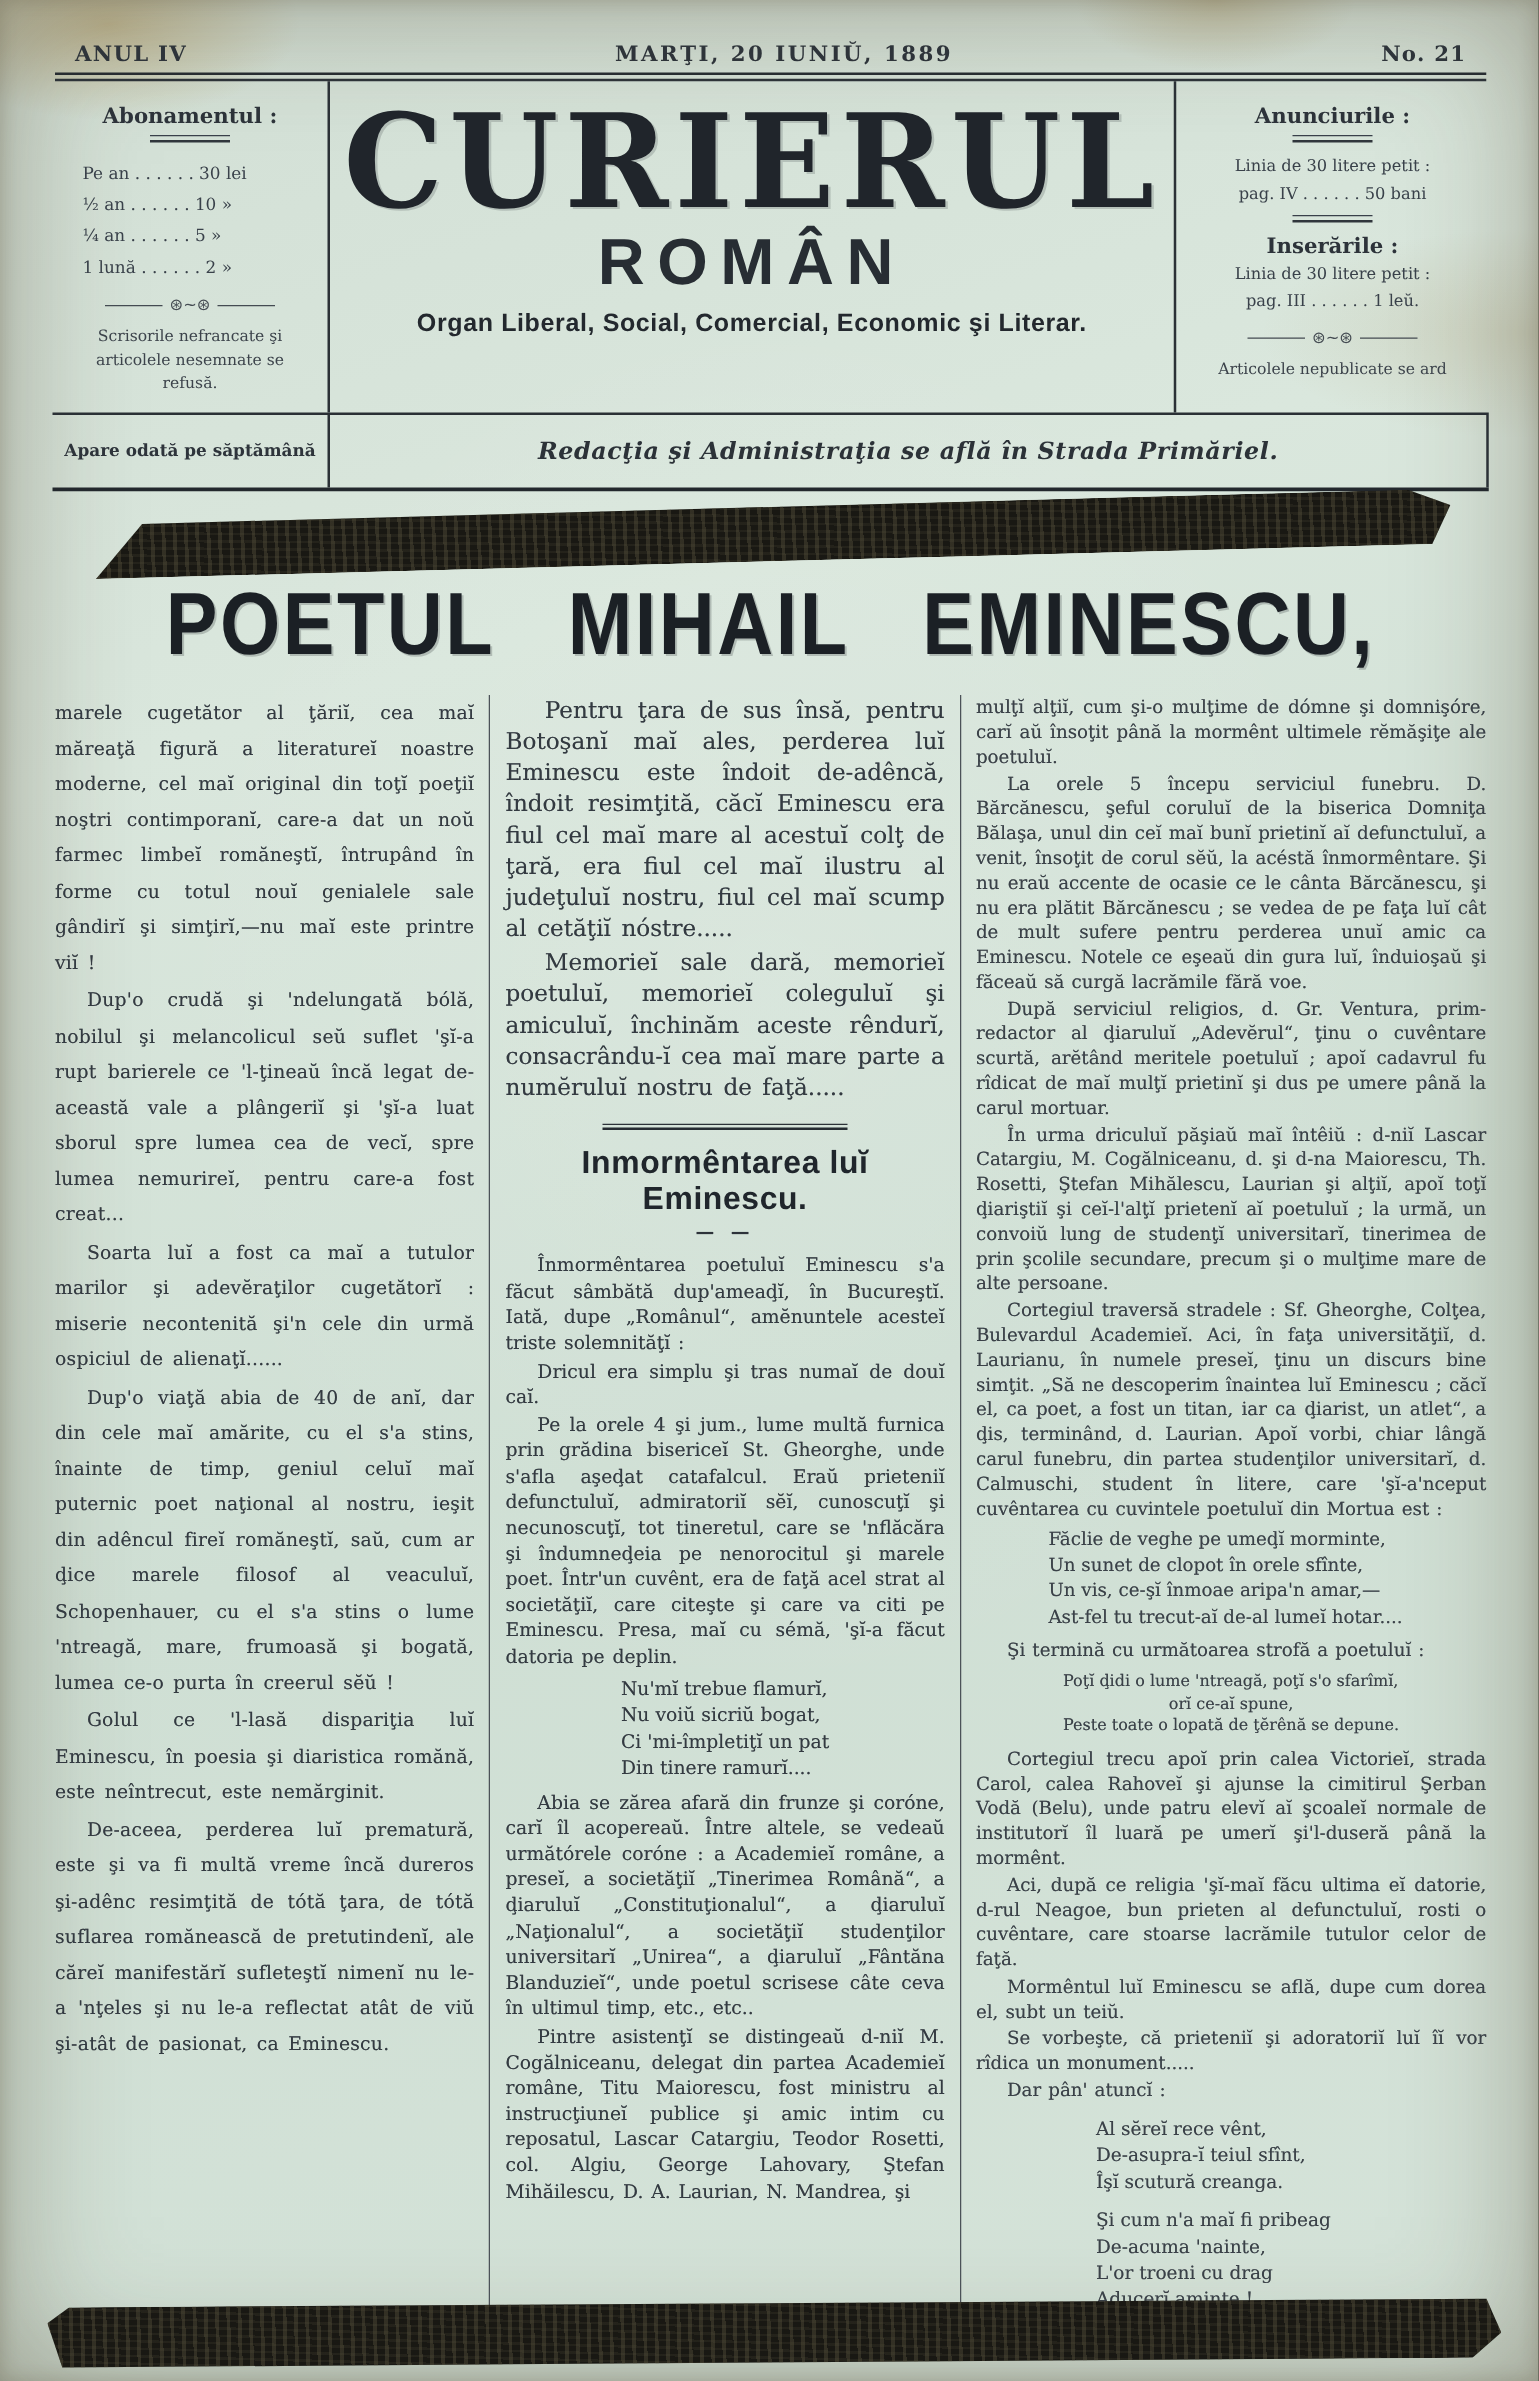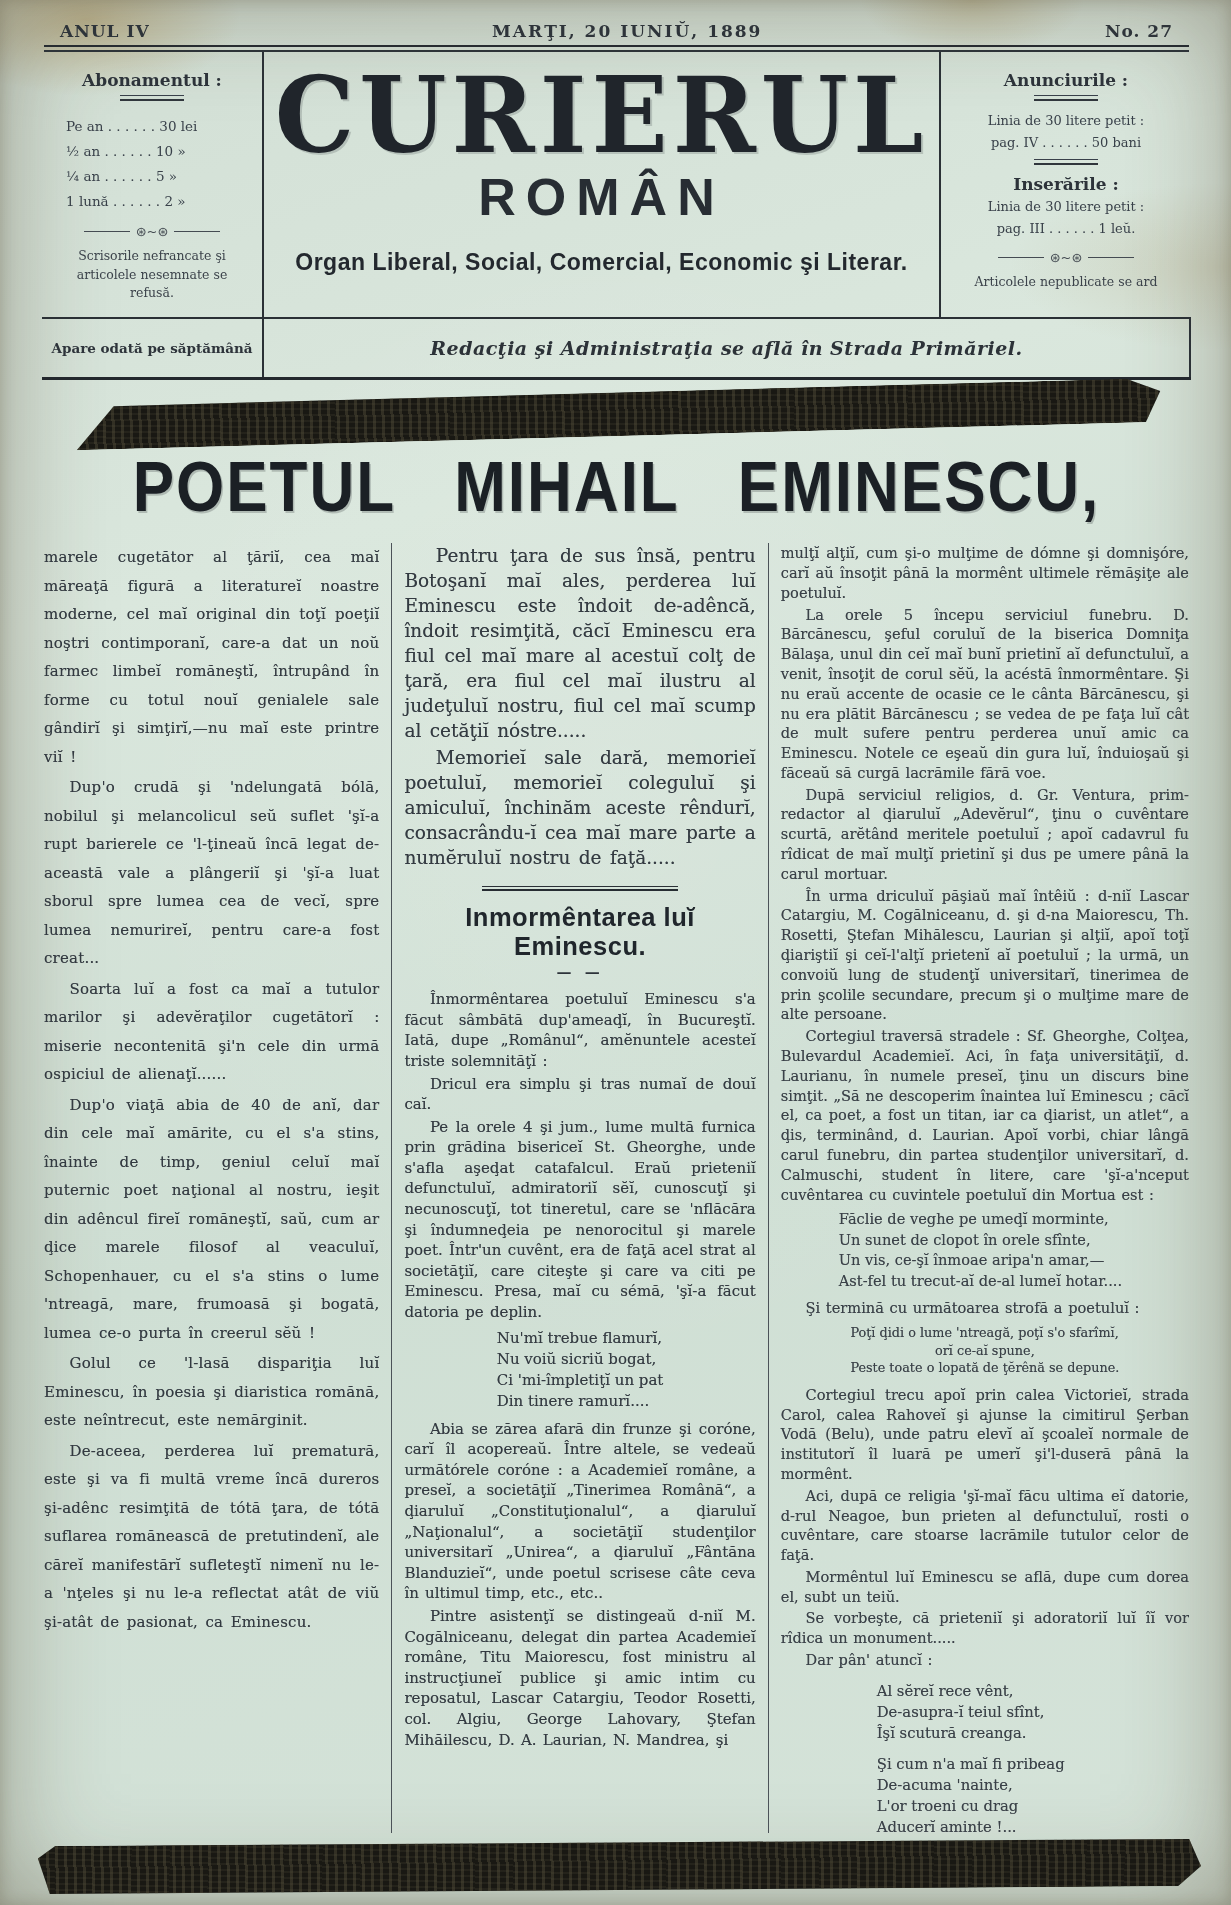--- a/index.html
+++ b/index.html
@@ -6,21 +6,21 @@
   body{
     background:#1f1812;
     font-family:"DejaVu Serif", serif;
     -webkit-font-smoothing:antialiased;
   }
   .page{
     position:relative;
     width:1231px;height:1905px;
     margin:0 auto;
     box-sizing:border-box;
-    padding:21px 40px 0 42px;
+    padding:34px 40px 0 42px;
     overflow:hidden;
     color:#333a41;
     background:
       radial-gradient(ellipse 220px 110px at 7% 1%, rgba(172,140,74,.45), rgba(172,140,74,0) 70%),
       radial-gradient(ellipse 160px 80px at 79% 0%, rgba(160,128,62,.30), rgba(160,128,62,0) 70%),
       radial-gradient(ellipse 300px 120px at 99% 14%, rgba(150,125,70,.18), rgba(150,125,70,0) 70%),
       radial-gradient(ellipse 60% 45% at 50% 42%, rgba(255,255,255,.10), rgba(0,0,0,0) 70%),
       linear-gradient(163deg,#d2dfd5 0%,#dae7dd 28%,#cfdfd4 58%,#d5e3d9 100%);
     box-shadow: inset 0 0 110px rgba(66,50,24,.40), inset 0 0 16px rgba(60,45,20,.22);
   }
@@ -51,21 +51,21 @@
     letter-spacing:5px;transform:scaleY(1.04);
     text-shadow:2px 2px 0 rgba(35,40,45,.18);
     margin-top:8px;
   }
   .paper-title2{
     font-family:"Liberation Sans",sans-serif;font-weight:bold;
     font-size:52px;line-height:1.05;color:#272d33;letter-spacing:10px;margin-top:4px;
   }
   .paper-subtitle{
     font-family:"Liberation Sans",sans-serif;font-weight:bold;
-    font-size:23px;color:#23282e;margin-top:24px;letter-spacing:.5px;
+    font-size:20px;color:#23282e;margin-top:10px;letter-spacing:.5px;
   }
   
   .mast-bottom{
     display:flex;align-items:stretch;
     border-top:2px solid #2a3035;border-bottom:3px solid #23282d;
     min-height:58px;
   }
   .mb-cell{box-sizing:border-box;display:flex;align-items:center;justify-content:center;padding:6px 8px;}
   .mb-left{width:220px;font-weight:bold;font-size:13.5px;text-align:center;color:#2e343b;}
   .mb-center{flex:1;border-left:2px solid #2b3136;border-right:2px solid #2b3136;
@@ -124,21 +124,21 @@
   .verse.small .verse-line:nth-child(2){text-align:center;}
 </style>
 </head>
 <body>
 
 <div class="page">
 
   <div class="topline">
     <span>ANUL IV</span>
     <span class="date">MARŢI, 20 IUNIŬ, 1889</span>
-    <span>No. 27</span>
+    <span>No. 21</span>
   </div>
   <div class="double-rule"></div>
 
   <div class="masthead">
 
     <div class="mast-col mast-left">
       <div class="mast-title">Abonamentul :</div>
       <div class="mini-rule"></div>
       <div class="price-list">
         <div>Pe an . . . . . . 30 lei</div>

